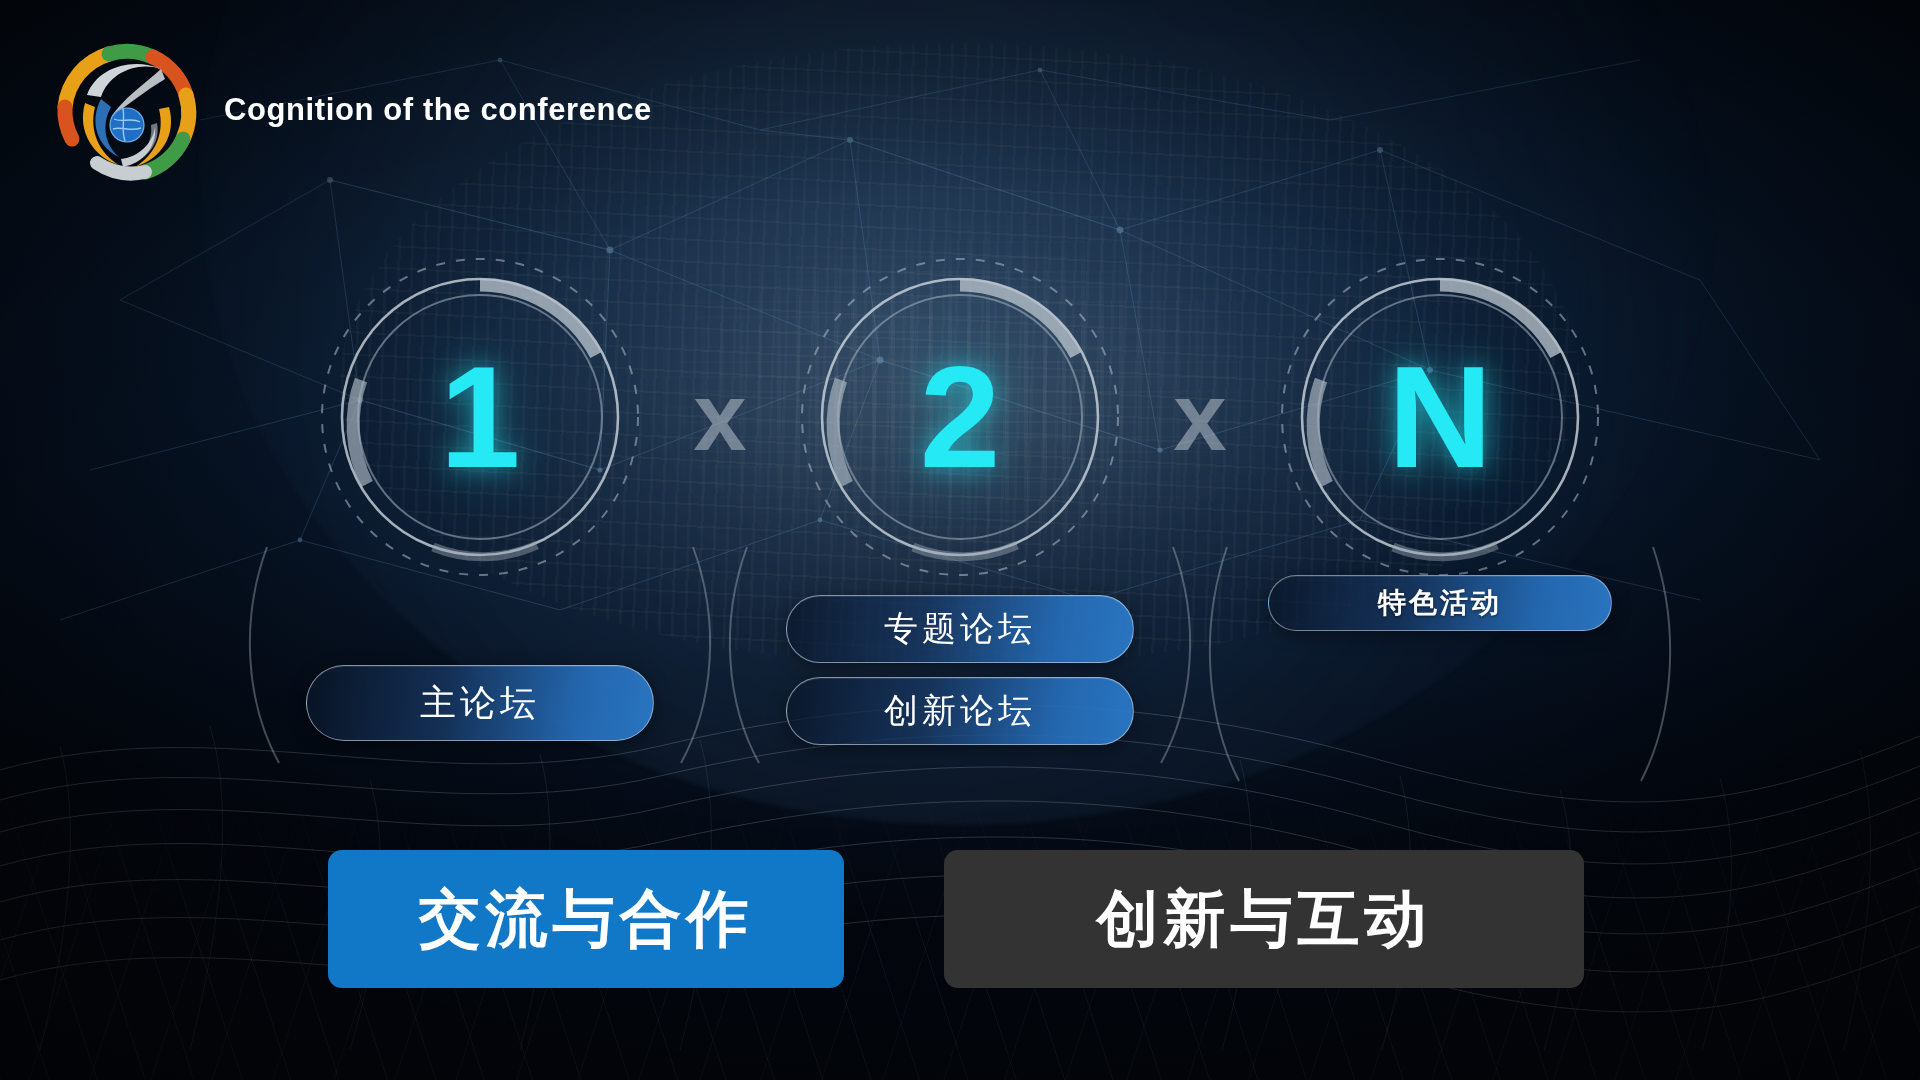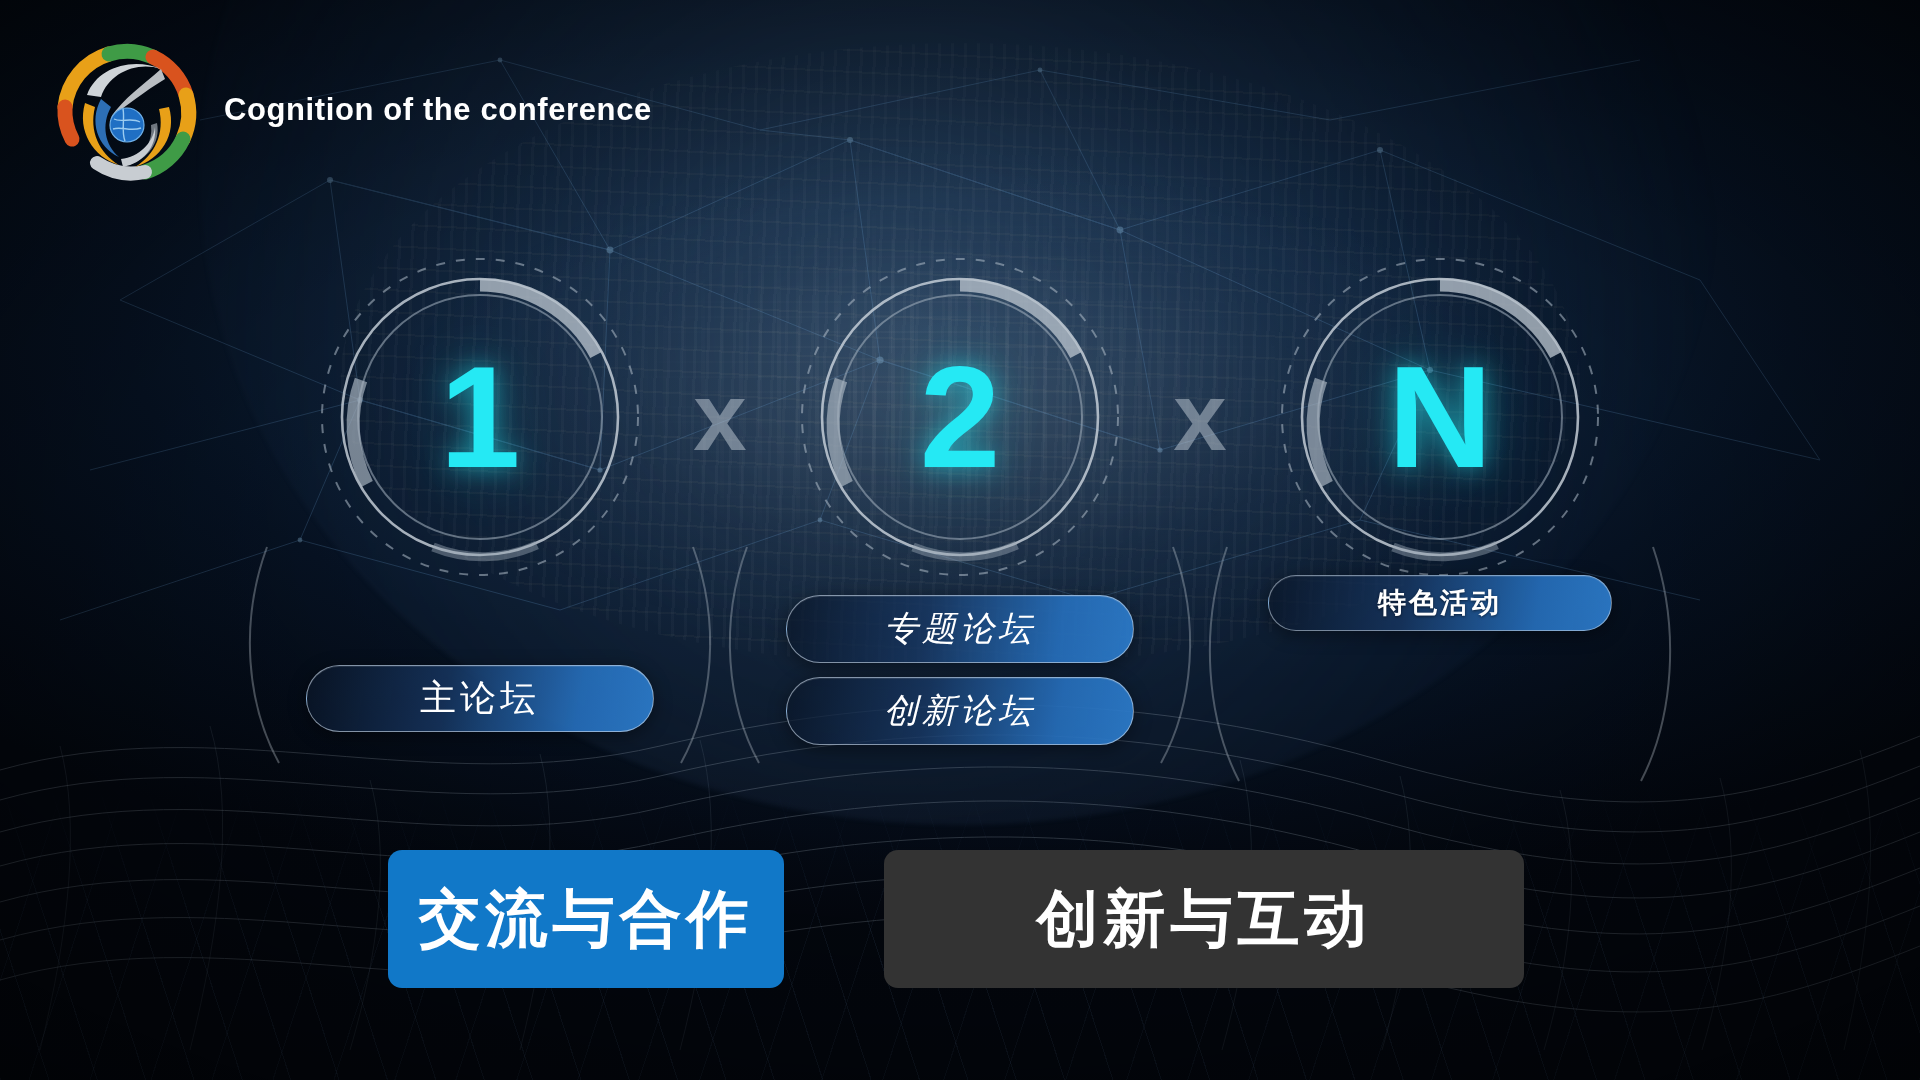--- a/index.html
+++ b/index.html
@@ -100,42 +100,42 @@
   .brace{ position:absolute; top:-38px; left:50%; transform:translateX(-50%); opacity:.55; }
 
   .pill{
     position:relative; z-index:3;
     display:flex; align-items:center; justify-content:center;
     border-radius:999px; color:#ffffff; white-space:nowrap;
     border:1.6px solid rgba(205,220,235,.62);
     background:linear-gradient(100deg, rgba(10,22,40,.72) 0%, rgba(24,56,100,.80) 40%, rgba(38,110,186,.92) 78%, rgba(44,122,200,.95) 100%);
     box-shadow:0 4px 18px rgba(0,0,0,.40), inset 0 1px 0 rgba(255,255,255,.10);
   }
-  .pill-big{ width:348px; height:67px; font-size:36px; font-weight:500; letter-spacing:4px; }
+  .pill-big{ width:348px; height:76px; font-size:36px; font-weight:500; letter-spacing:4px; }
   .pill-mid{ width:348px; height:68px; font-size:34px; font-weight:500; letter-spacing:4px; }
   .pill-small{
     width:344px; height:56px; font-size:28px; font-weight:bold; letter-spacing:3px;
     border:1.4px solid rgba(205,220,235,.55);
     text-shadow:0 1px 3px rgba(0,0,0,.55);
   }
 
   .col-a{ padding-top:90px; }
-  .col-b{ padding-top:20px; gap:14px;font-style:italic; }
+  .col-b{ padding-top:20px; gap:14px; }
   .col-c{ padding-top:0px; gap:12px; }
 
   
   .banners{ position:absolute; left:0; right:0; bottom:92px; height:138px; z-index:8; display:flex; justify-content:center; align-items:center; }
   .banner{
     display:flex; align-items:center; justify-content:center;
     height:138px; border-radius:14px;
     font-size:62px; font-weight:bold; letter-spacing:5px; color:#ffffff;
     white-space:nowrap;
     font-family:"Liberation Sans","DejaVu Sans",sans-serif;
   }
-  .banner-1{ width:396px; background:#1178c8; margin-right:100px; }
+  .banner-1{ width:516px; background:#1178c8; margin-right:100px; }
   .banner-2{ width:640px; background:#333333; margin-right:8px; }
   .banner-3{ width:440px; background:#1178c8; margin-left:-8px; }
 </style>
 </head>
 <body>
 
 <div id="slide">
 
   <div class="bg-base"></div>
   <div class="bg-globe"></div>

